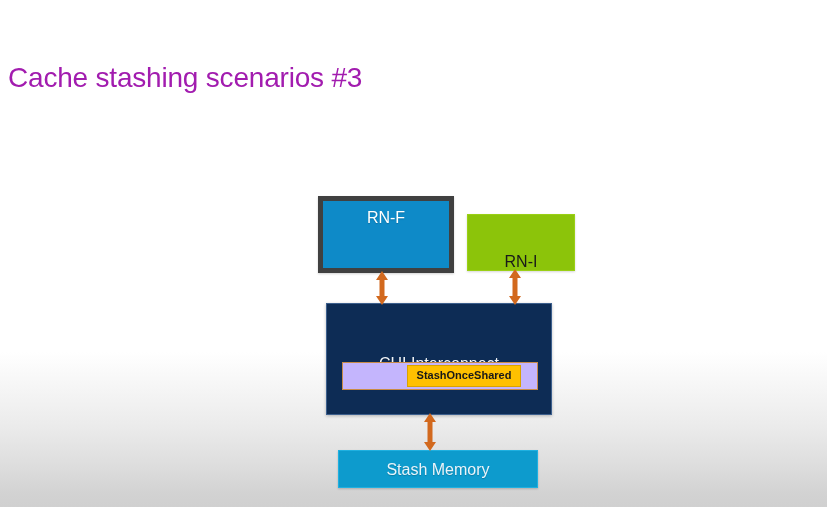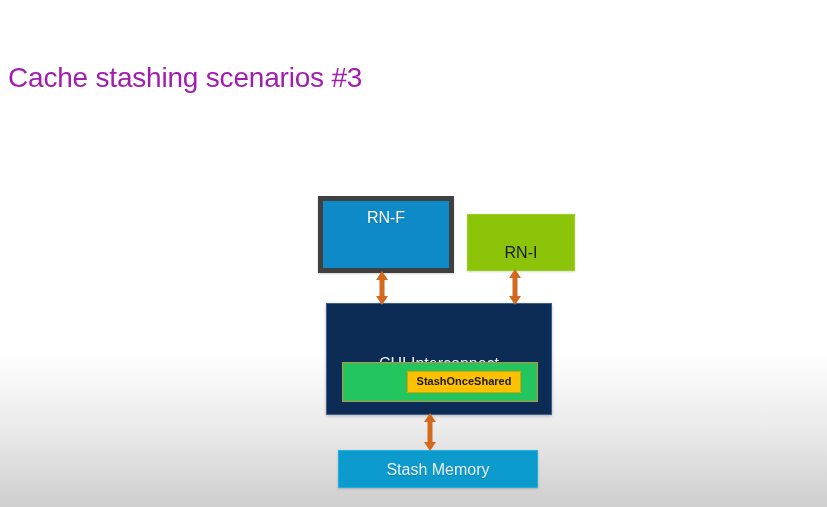--- a/index.html
+++ b/index.html
@@ -109,21 +109,21 @@
   
   #rn-i {
     left: 467px;
     top: 214px;
     width: 108px;
     height: 57px;
     background: #8cc川;
     background: #8cc40a;
     border: 1px solid #9ad015;
     box-shadow: 0 1px 2px rgba(0,0,0,0.16);
-    align-items: center;
+    align-items: flex-end;
     padding-top: 19px;
   }
   #rn-i .node-label {
     color: #1a1a1a;
     font-size: 16px;
   }
 
   
   #chi-interconnect {
     left: 326px;
@@ -143,23 +143,23 @@
     font-size: 16px;
     text-shadow: 0 1px 1px rgba(0,0,0,0.35);
   }
 
   
   #stash-bar {
     position: absolute;
     left: 15px;
     top: 58px;
     width: 196px;
-    height: 40px;
+    height: 28px;
     box-sizing: border-box;
-    background: #22c55e;
+    background: #c4b5fd;
     border: 1px solid #c98b46;
     display: flex;
     align-items: center;
     justify-content: center;
     padding-left: 48px;
   }
   #stash-chip {
     background: #ffc000;
     border: 1px solid #d9a300;
     padding: 3px 9px 4px 9px;

